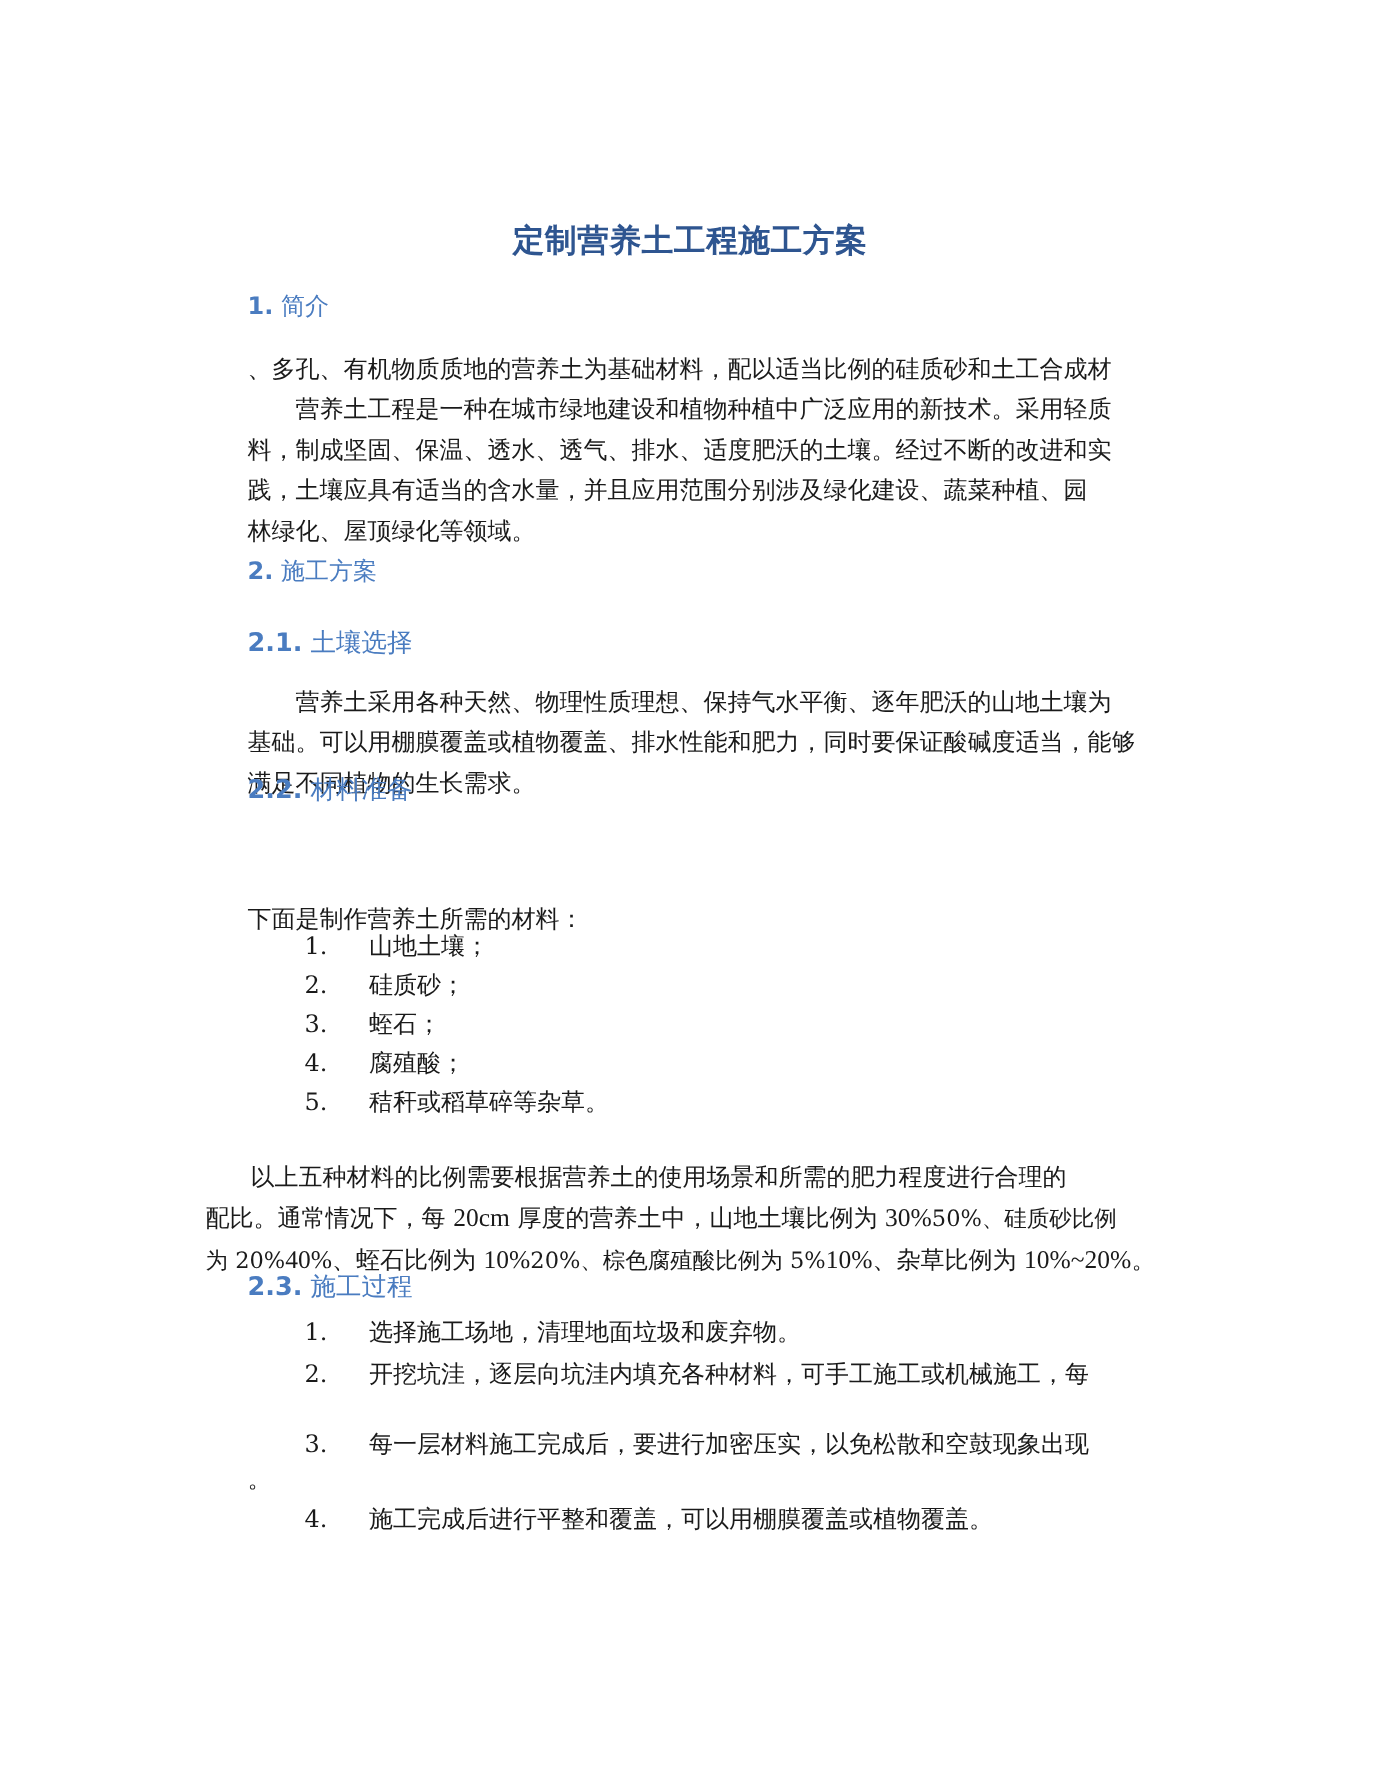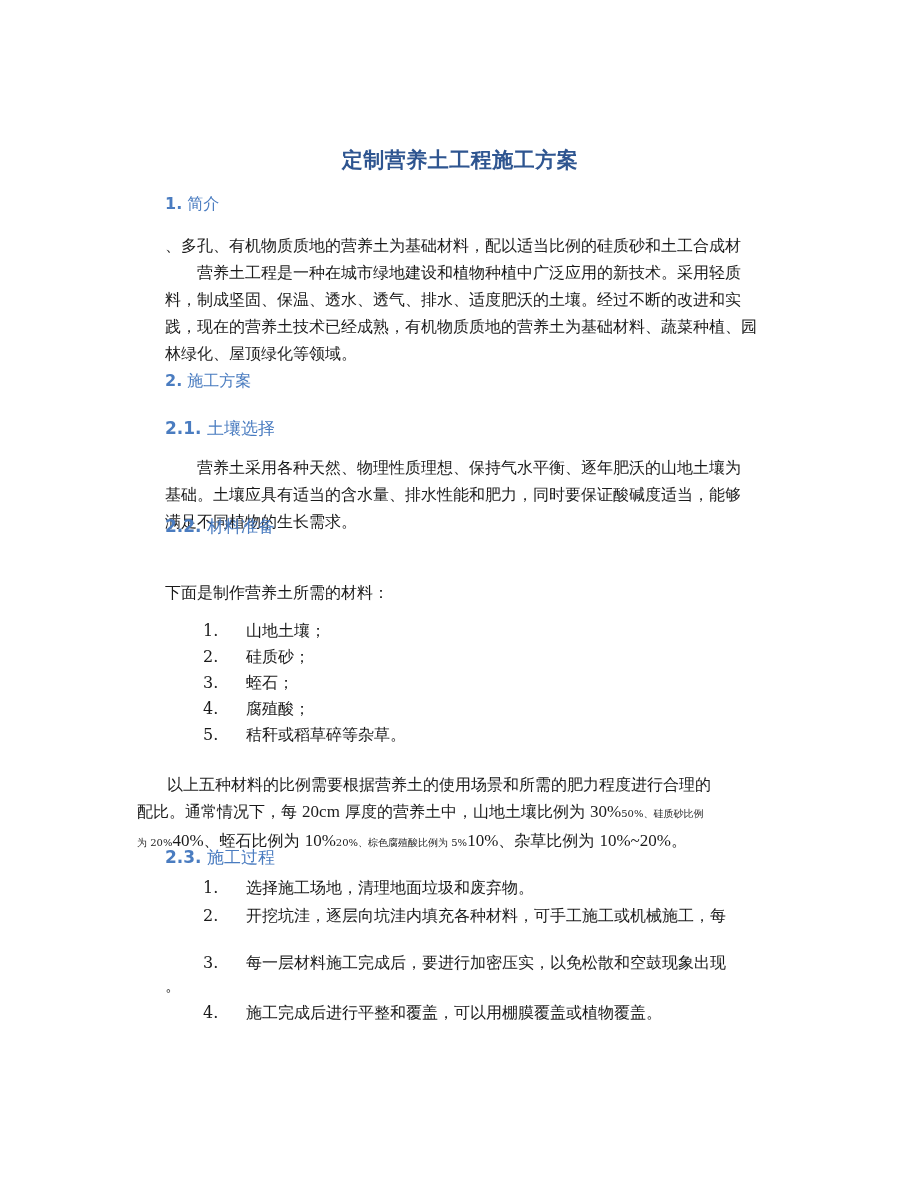--- a/index.html
+++ b/index.html
@@ -14,62 +14,62 @@
   .h2 { position:absolute; left:165px; font-family:"DejaVu Sans","Liberation Sans",sans-serif;
         font-size:17px; color:#4a7cc0; }
   .h2 .num, .h1 .num { font-weight:bold; }
   .para { position:absolute; left:165px; width:625px; font-size:16px; line-height:27px;
           text-indent:2em; text-align:justify; }
   .para.noind { text-indent:0; }
   .para .line { display:block; white-space:nowrap; }
   .list-item { position:absolute; font-size:16px; line-height:27px; white-space:nowrap; }
   .list-item .n { position:absolute; left:0; width:40px; }
   .list-item .t { position:absolute; left:43px; }
-  .small { font-size:10px; }
+  .small { font-size:15px; }
   .latin { font-family:Liberation Serif, serif; font-size:17px; }
 </style>
 </head>
 <body>
 
 <div class="page">
 
   <div class="title">定制营养土工程施工方案</div>
 
   <div class="h1" style="top:194px;">
     <span class="num">1.</span>
     <span>简介</span>
   </div>
   <div class="para" style="top:232px; text-indent:0;">
     <span class="line">、多孔、有机物质质地的营养土为基础材料，配以适当比例的硅质砂和土工合成材</span>
     <span class="line" style="padding-left:2em;">营养土工程是一种在城市绿地建设和植物种植中广泛应用的新技术。采用轻质</span>
     <span class="line">料，制成坚固、保温、透水、透气、排水、适度肥沃的土壤。经过不断的改进和实</span>
-    <span class="line">践，现在的营养土技术已经成熟，有机物质质地的营养土为基础材料、蔬菜种植、园</span>
+    <span class="line">践，土壤应具有适当的含水量，并且应用范围分别涉及绿化建设、蔬菜种植、园</span>
     <span class="line">林绿化、屋顶绿化等领域。</span>
   </div>
 
   <div class="h1" style="top:371px;">
     <span class="num">2.</span>
     <span>施工方案</span>
   </div>
 
   <div class="h2" style="top:417px;">
     <span class="num">2.1.</span>
     <span>土壤选择</span>
   </div>
   <div class="para" style="top:454px; text-indent:0;">
     <span class="line" style="padding-left:2em;">营养土采用各种天然、物理性质理想、保持气水平衡、逐年肥沃的山地土壤为</span>
-    <span class="line">基础。土壤应具有适当的含水量、排水性能和肥力，同时要保证酸碱度适当，能够</span>
+    <span class="line">基础。可以用棚膜覆盖或植物覆盖、排水性能和肥力，同时要保证酸碱度适当，能够</span>
     <span class="line">满足不同植物的生长需求。</span>
   </div>
 
   <div class="h2" style="top:515px;">
     <span class="num">2.2.</span>
     <span>材料准备</span>
   </div>
-  <div class="para noind" style="top:579px;">下面是制作营养土所需的材料：</div>
+  <div class="para noind" style="top:599px;">下面是制作营养土所需的材料：</div>
 
   <div class="list-item" style="left:203px; top:617px;">
     <span class="n">1.</span>
     <span class="t">山地土壤；</span>
   </div>
   <div class="list-item" style="left:203px; top:643px;">
     <span class="n">2.</span>
     <span class="t">硅质砂；</span>
   </div>
   <div class="list-item" style="left:203px; top:669px;">

